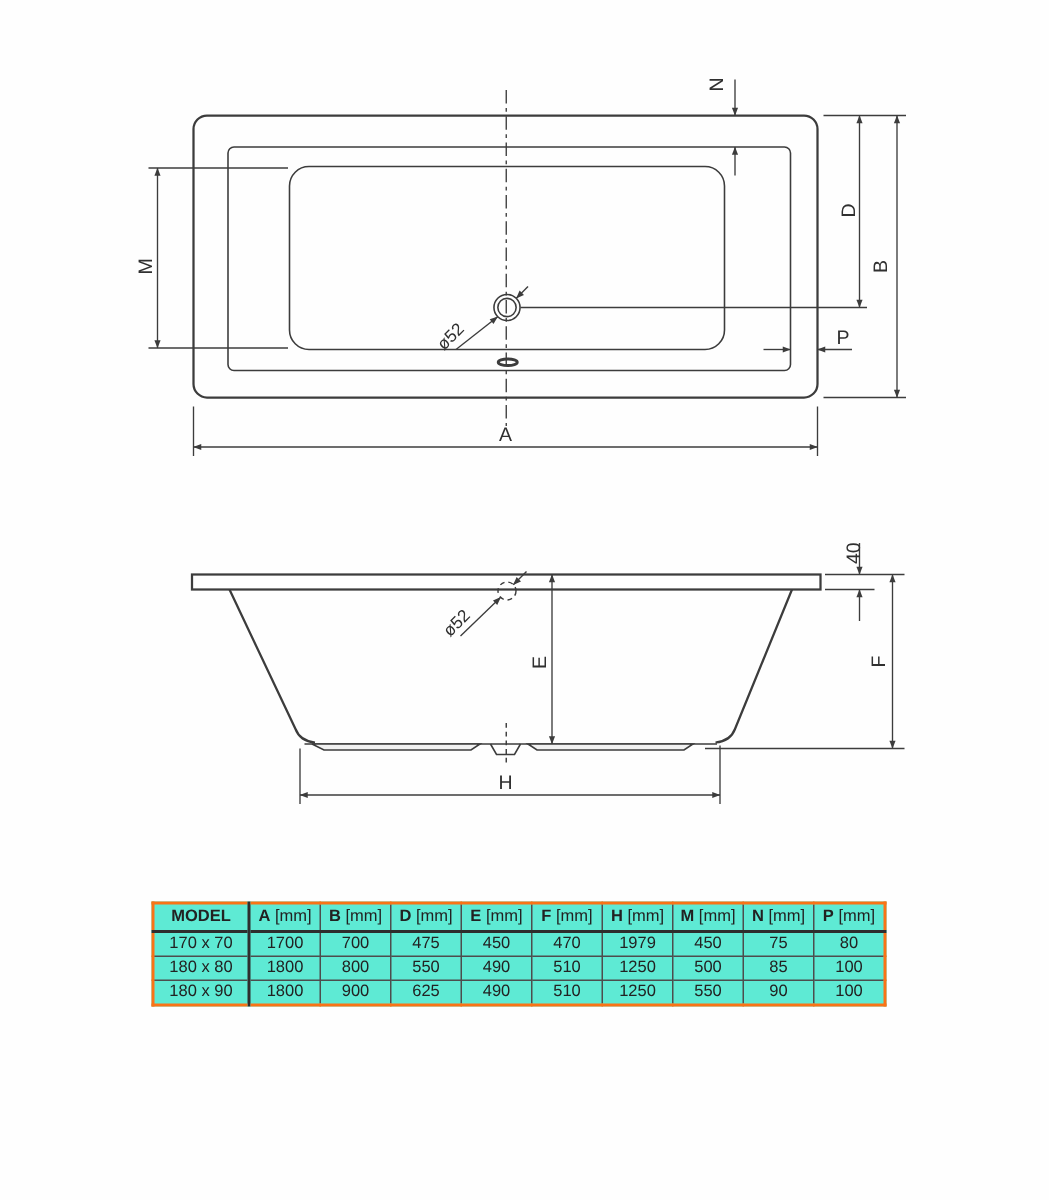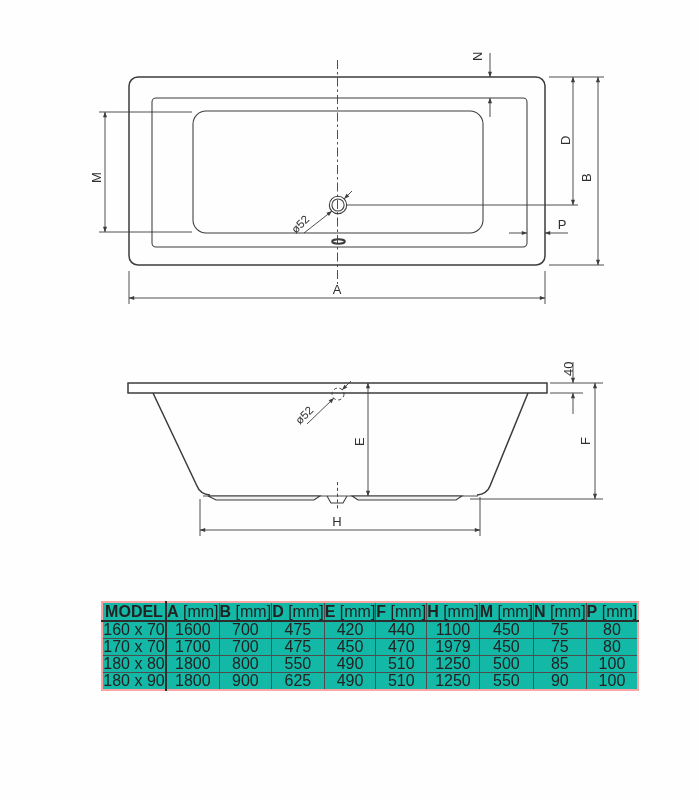--- a/index.html
+++ b/index.html
@@ -17,22 +17,22 @@
   #drawing .dsh{stroke-dasharray:3.2 2.6;stroke-width:.95}
   #drawing .pad{fill:#f1f1f1}
   #drawing marker path{fill:#3c3c3c;stroke:none}
   #drawing text{fill:#303030;stroke:none;font-size:13px;
       font-family:"Liberation Sans",sans-serif}
   #drawing text.dia{font-size:11.5px}
   .am{text-anchor:middle}
 
   
   .spec{position:absolute;left:101px;top:601px;border-collapse:collapse;
-        table-layout:fixed;font-size:16px;color:#222;background:#14b8a6;
-        border:2px solid #fca5a5}
+        table-layout:fixed;font-size:11px;color:#222;background:#5eead4;
+        border:2px solid #f97316}
   .spec th,.spec td{border:1px solid #4d4d4d;text-align:center;padding:0;
         height:15px;line-height:1;font-weight:normal;white-space:nowrap;overflow:hidden}
   .spec thead th{height:17px}
   .spec thead tr{border-bottom:2px solid #2e2e2e}
   .spec th:first-child,.spec td:first-child{border-right:2px solid #2e2e2e;width:62px}
   .spec th:not(:first-child){width:46px}
   .spec tr.group-end{border-bottom:2px solid #2e2e2e}
   .spec .b{font-weight:bold}
 </style>
 </head>
@@ -133,32 +133,20 @@
       <th><span class="b">E</span> <span>[mm]</span></th>
       <th><span class="b">F</span> <span>[mm]</span></th>
       <th><span class="b">H</span> <span>[mm]</span></th>
       <th><span class="b">M</span> <span>[mm]</span></th>
       <th><span class="b">N</span> <span>[mm]</span></th>
       <th><span class="b">P</span> <span>[mm]</span></th>
     </tr>
   </thead>
   <tbody>
         <tr>
-          <td>160 x 70</td>
-          <td>1600</td>
-          <td>700</td>
-          <td>475</td>
-          <td>420</td>
-          <td>440</td>
-          <td>1100</td>
-          <td>450</td>
-          <td>75</td>
-          <td>80</td>
-        </tr>
-        <tr>
           <td>170 x 70</td>
           <td>1700</td>
           <td>700</td>
           <td>475</td>
           <td>450</td>
           <td>470</td>
           <td>1979</td>
           <td>450</td>
           <td>75</td>
           <td>80</td>

